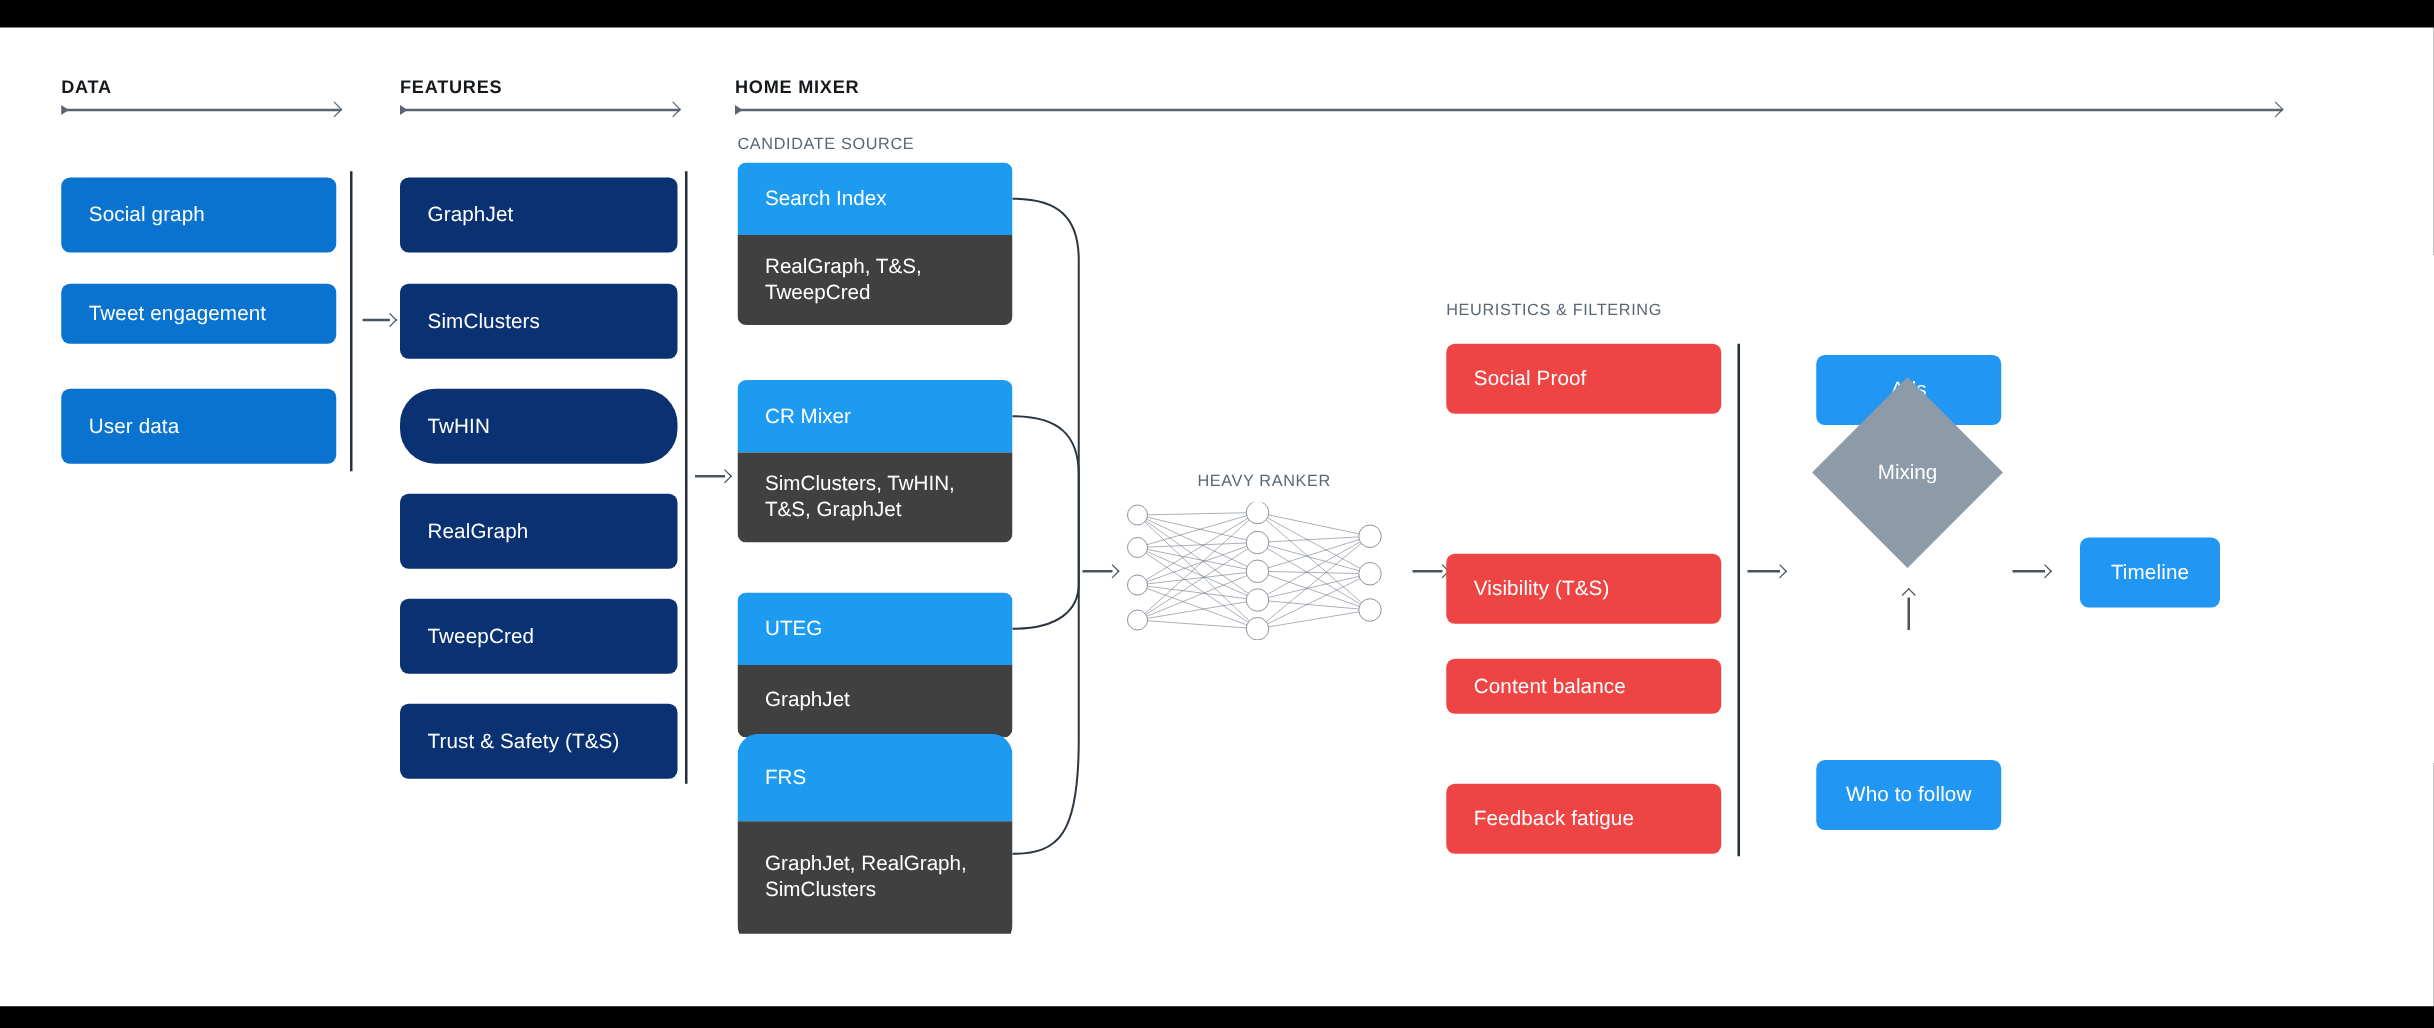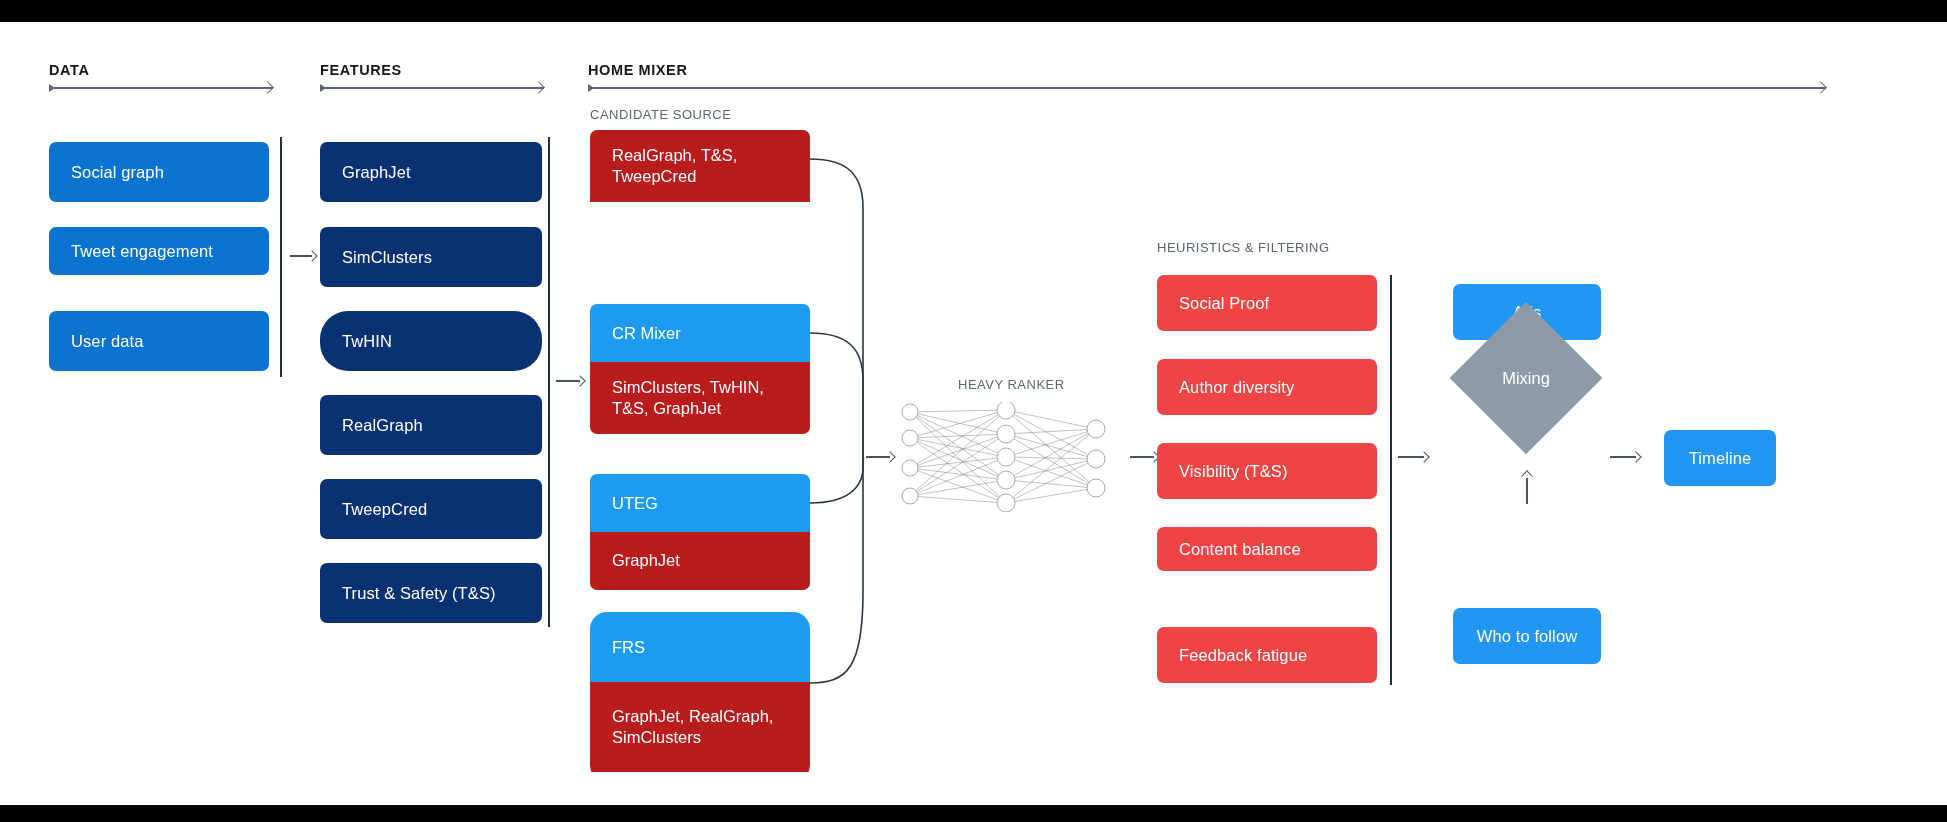--- a/index.html
+++ b/index.html
@@ -102,21 +102,21 @@
   }
   .cs .cs-top {
     background: #1d9bf0;
     color: #fff;
     display: flex; align-items: center;
     padding-left: 22px;
     box-sizing: border-box;
     font-size: 16.5px;
   }
   .cs .cs-bot {
-    background: #b91c1c;
+    background: #404040;
     color: #ffffff;
     display: flex; align-items: center;
     padding-left: 22px;
     padding-right: 10px;
     box-sizing: border-box;
     font-size: 16.5px;
     line-height: 1.28;
   }
 
   
@@ -251,36 +251,37 @@
   <div class="card feature" style="left:320px; top:541px; width:222px; height:60px;">
     <span>Trust &amp; Safety (T&amp;S)</span>
   </div>
 
   <div class="conn" style="left:556px; top:354px; width:30px;">
     <div class="shaft" style="width:24px;"></div>
     <div class="head" style="left:20px;"></div>
   </div>
 
   <div class="cs" style="left:590px; top:108px; width:220px; height:130px;">
+    <div class="cs-top" style="height:58px;">Search Index</div>
     <div class="cs-bot" style="height:72px; white-space:pre-line;">RealGraph, T&amp;S,
 TweepCred</div>
   </div>
 
   <div class="cs" style="left:590px; top:282px; width:220px; height:130px;">
     <div class="cs-top" style="height:58px;">CR Mixer</div>
     <div class="cs-bot" style="height:72px; white-space:pre-line;">SimClusters, TwHIN,
 T&amp;S, GraphJet</div>
   </div>
 
   <div class="cs" style="left:590px; top:452px; width:220px; height:116px;">
     <div class="cs-top" style="height:58px;">UTEG</div>
     <div class="cs-bot" style="height:58px; white-space:pre-line;">GraphJet</div>
   </div>
 
-  <div class="cs" style="left:590px; top:590px; width:220px; height:170px;border-radius:17px;">
+  <div class="cs" style="left:590px; top:565px; width:220px; height:170px;border-radius:17px;">
     <div class="cs-top" style="height:70px;">FRS</div>
     <div class="cs-bot" style="height:90px; white-space:pre-line;">GraphJet, RealGraph,
 SimClusters</div>
   </div>
 
   <svg style="position:absolute; left:805px; top:100px; width:90px; height:665px; overflow:visible;">
     <g fill="none" stroke="#2b3640" stroke-width="1.6">
 
       <path d="M5,37 C42,37 58,52 58,86 L58,335"></path>
 
@@ -354,23 +355,20 @@
   </svg>
 
   <div class="conn" style="left:1130px; top:430px; width:30px;">
     <div class="shaft" style="width:24px;"></div>
     <div class="head" style="left:20px;"></div>
   </div>
 
   <div class="card heur" style="left:1157px; top:253px; width:220px; height:56px;">
     <span>Social Proof</span>
   </div>
-  <div class="card heur" style="left:1157px; top:337px; width:220px; height:56px;">
-    <span>Author diversity</span>
-  </div>
   <div class="card heur" style="left:1157px; top:421px; width:220px; height:56px;">
     <span>Visibility (T&amp;S)</span>
   </div>
   <div class="card heur" style="left:1157px; top:505px; width:220px; height:44px;">
     <span>Content balance</span>
   </div>
   <div class="card heur" style="left:1157px; top:589px; width:220px; height:56px;margin-top:16px;">
     <span>Feedback fatigue</span>
   </div>
 

